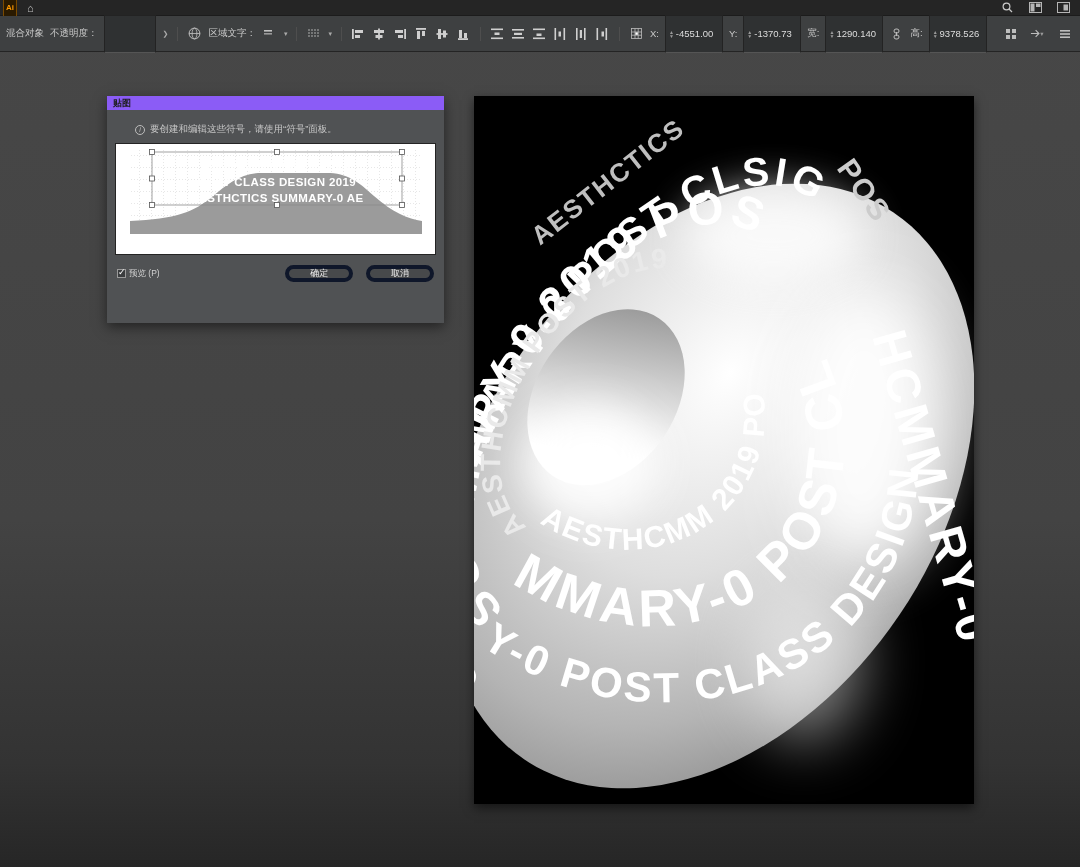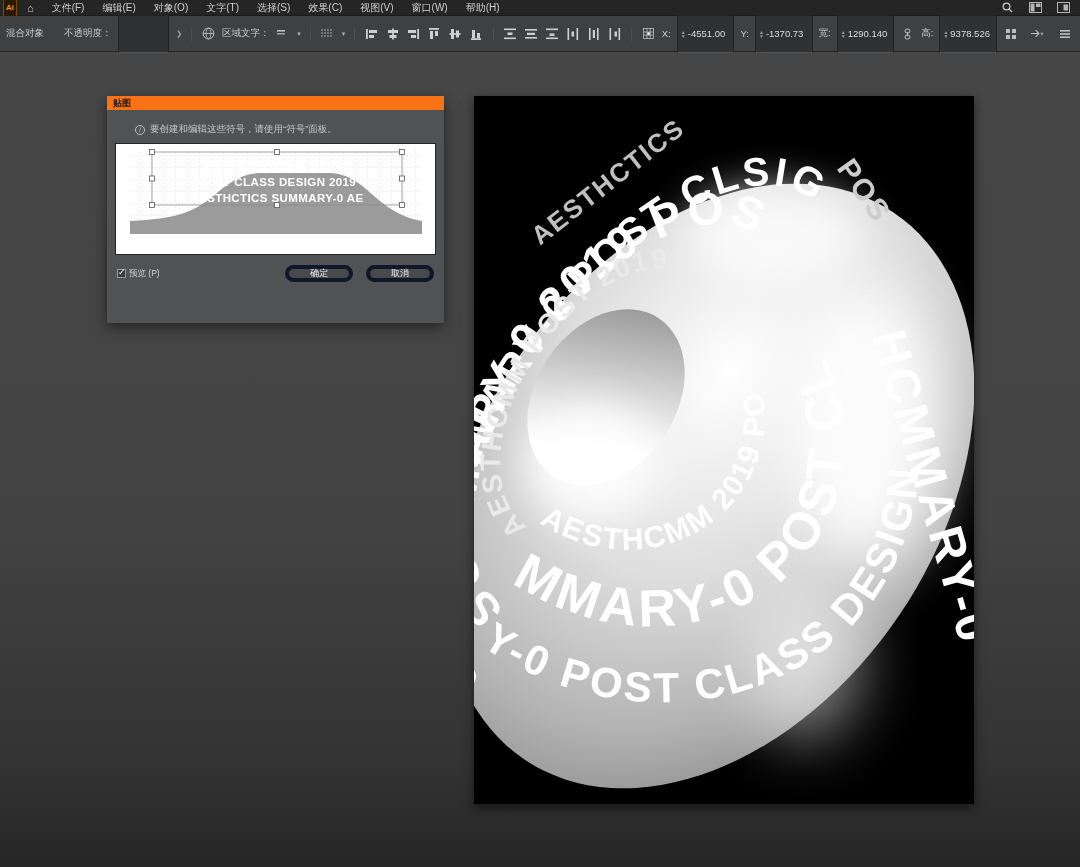--- a/index.html
+++ b/index.html
@@ -38,21 +38,21 @@
   .icon14 { width:15px; height:15px; display:inline-flex; align-items:center; justify-content:center; }
   .icon14 svg { display:block; }
   .chev { font-size:7px; color:#aaa; margin-left:1px; }
   .cb-right { margin-left:auto; display:flex; align-items:center; gap:12px; margin-right:8px; }
   
   .dialog {
     position:absolute; left:107px; top:96px; width:337px; height:227px;
     background:#505254; box-shadow:0 4px 12px rgba(0,0,0,.5); z-index:20;
     font-size:9.5px;
   }
-  .dlg-title { height:14px; background:#f97316; color:#1d1d1d; font-size:9px;
+  .dlg-title { height:14px; background:#8b5cf6; color:#1d1d1d; font-size:9px;
     display:flex; align-items:center; padding-left:6px; font-weight:bold; }
   .dlg-body { padding:6px 8px 0 8px; }
   .dlg-row1 { display:flex; align-items:center; gap:5px; height:17px; margin-top:2px; }
   .dd {
     width:132px; height:15px; background:#3a3c3e; border:1px solid #666;
     display:flex; align-items:center; padding:0 4px; gap:4px; color:#e0e0e0;
   }
   .dd .swatch { width:18px; height:9px; background:#f5f5f5; border:1px solid #999; }
   .dd .dd-arrow { margin-left:auto; font-size:7px; color:#bbb; }
   .nav-btn { color:#d8d8d8; font-size:9px; padding:0 2px; cursor:default; }
@@ -86,31 +86,20 @@
     box-shadow:0 4px 10px rgba(0,0,0,.55); overflow:hidden; z-index:10;
   }
   .lbl { white-space:nowrap; }
 </style>
 </head>
 <body>
 
 <div class="menubar">
   <div class="ai-logo">Ai</div>
   <div class="home-ic">⌂</div>
-  <div class="menu-items">
-    <span class="menu-item">文件(F)</span>
-    <span class="menu-item">编辑(E)</span>
-    <span class="menu-item">对象(O)</span>
-    <span class="menu-item">文字(T)</span>
-    <span class="menu-item">选择(S)</span>
-    <span class="menu-item">效果(C)</span>
-    <span class="menu-item">视图(V)</span>
-    <span class="menu-item">窗口(W)</span>
-    <span class="menu-item">帮助(H)</span>
-  </div>
   <div class="menubar-right">
     <span class="mb-icon">
       <svg width="11" height="11" viewBox="0 0 11 11">
           <circle cx="4.5" cy="4.5" r="3.4" fill="none" stroke="#c9c9c9" stroke-width="1.2"></circle>
           <line x1="7" y1="7" x2="10" y2="10" stroke="#c9c9c9" stroke-width="1.2"></line>
         </svg>
     </span>
     <span class="mb-icon">
       <svg width="13" height="11" viewBox="0 0 13 11">
           <rect x="0.5" y="0.5" width="12" height="10" fill="none" stroke="#b5b5b5"></rect>
@@ -122,21 +111,21 @@
       <svg width="13" height="11" viewBox="0 0 13 11">
           <rect x="0.5" y="0.5" width="12" height="10" fill="none" stroke="#b5b5b5"></rect>
           <rect x="6.5" y="2.5" width="4.5" height="6" fill="#b5b5b5"></rect>
         </svg>
     </span>
   </div>
 </div>
 
 <div class="controlbar">
   <span class="lbl">混合对象</span>
-  <span class="lbl" style="margin-left:14px">不透明度：</span>
+  <span class="lbl" style="">不透明度：</span>
   <span class="cb-field" style="width:52px"></span>
   <span class="chev">❯</span>
   <span class="cb-sep"></span>
   <span class="icon14">
     <svg width="13" height="13" viewBox="0 0 13 13">
         <circle cx="6.5" cy="6.5" r="5.4" fill="none" stroke="#c2c2c2"></circle>
         <ellipse cx="6.5" cy="6.5" rx="2.4" ry="5.4" fill="none" stroke="#c2c2c2" stroke-width="0.8"></ellipse>
         <line x1="1" y1="6.5" x2="12" y2="6.5" stroke="#c2c2c2" stroke-width="0.8"></line>
       </svg>
   </span>

